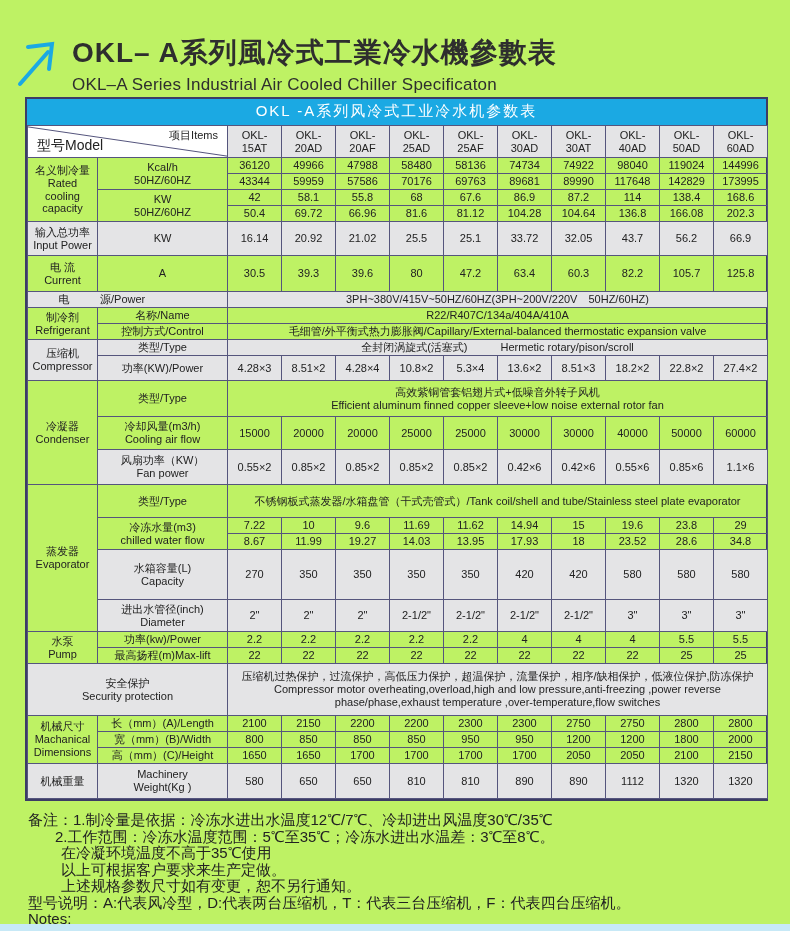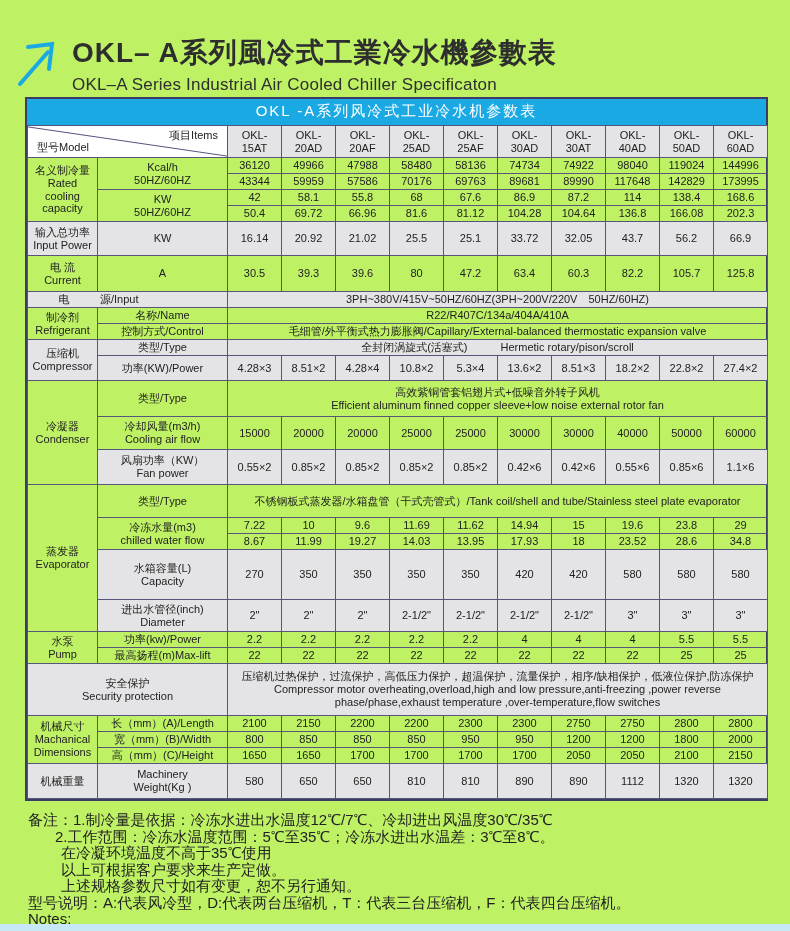--- a/index.html
+++ b/index.html
@@ -18,21 +18,21 @@
   .table-wrap { position:absolute; top:97px; left:25px; width:743px; border:2px solid #3c3c66; }
   .tbar { background:var(--accent,#1ba9e3); color:#fff; text-align:center; font-size:15px;
           letter-spacing:2px; padding:3px 0 4px; font-weight:400; }
   table { border-collapse:collapse; width:100%; table-layout:fixed; }
   td { border:1px solid #55557d; text-align:center; vertical-align:middle; padding:1px 2px;
        font-size:11px; line-height:1.18; color:#222; white-space:pre-line; overflow:hidden; }
   tr.shade td { background:var(--shade,#e4e4e6); }
   td.corner { position:relative; background:#fff !important; padding:0; }
   td.corner .diag { position:absolute; left:0; top:0; width:100%; height:100%; }
   td.corner .diag line { stroke:#55557d; stroke-width:1; vector-effect:non-scaling-stroke; }
-  td.corner .cl { position:absolute; left:9px; bottom:3px; font-size:11px;text-align:right; }
+  td.corner .cl { position:absolute; left:9px; bottom:3px; font-size:14px;text-align:right; }
   td.corner .cr { position:absolute; right:9px; top:3px; font-size:11px; }
   td .sp { display:flex; align-items:center; width:100%; }
   td .sp .p0 { width:68px; text-align:center; }
   td .sp .p1 { flex:1; text-align:left; padding-left:2px; }
 
   
   .notes { position:absolute; top:812px; left:28px; font-size:15px; line-height:16.5px; color:#222; }
   .notes div { white-space:pre; }
   .notes .ind1 { padding-left:27px; }
   .notes .ind2 { padding-left:33px; }
@@ -178,21 +178,21 @@
             <td>39.6</td>
             <td>80</td>
             <td>47.2</td>
             <td>63.4</td>
             <td>60.3</td>
             <td>82.2</td>
             <td>105.7</td>
             <td>125.8</td>
           </tr>
           <tr class="shade" style="height: 16px;">
-            <td colspan="2" class="item"><div class="sp"><span class="p0">电</span><span class="p1">源/Input</span></div></td>
+            <td colspan="2" class="item"><div class="sp"><span class="p0">电</span><span class="p1">源/Power</span></div></td>
             <td colspan="10" class="span">3PH~380V/415V~50HZ/60HZ(3PH~200V/220V　50HZ/60HZ)</td>
           </tr>
           <tr style="height: 16px;">
             <td rowspan="2" class="sec">制冷剂
 Refrigerant</td>
             <td class="item">名称/Name</td>
             <td colspan="10" class="span">R22/R407C/134a/404A/410A</td>
           </tr>
           <tr style="height: 16px;">
             <td class="item">控制方式/Control</td>

